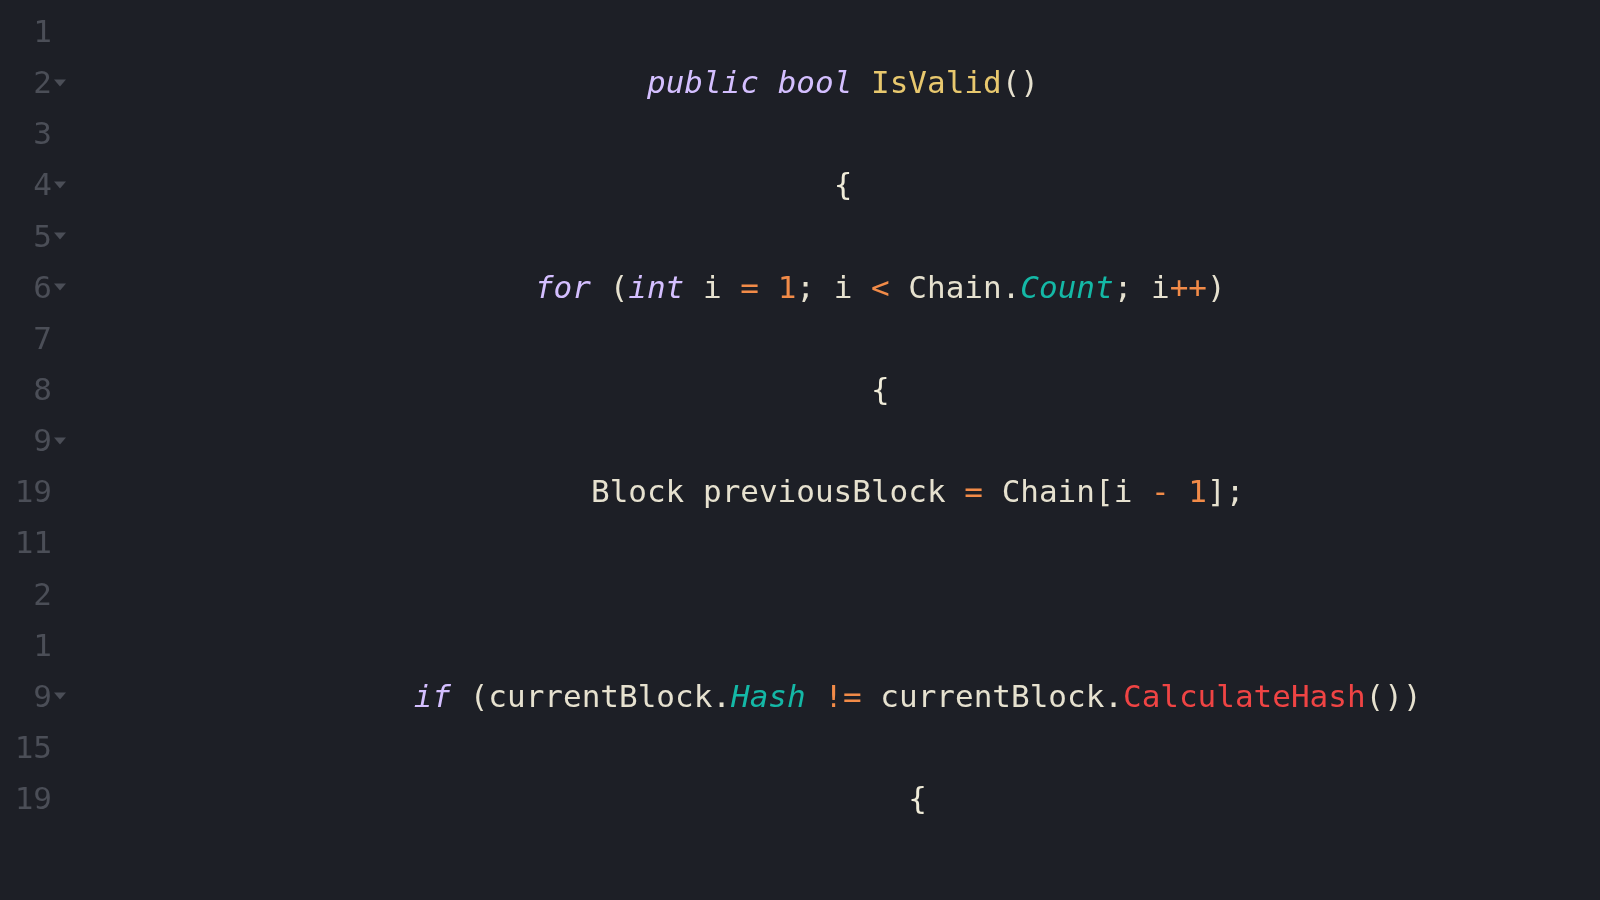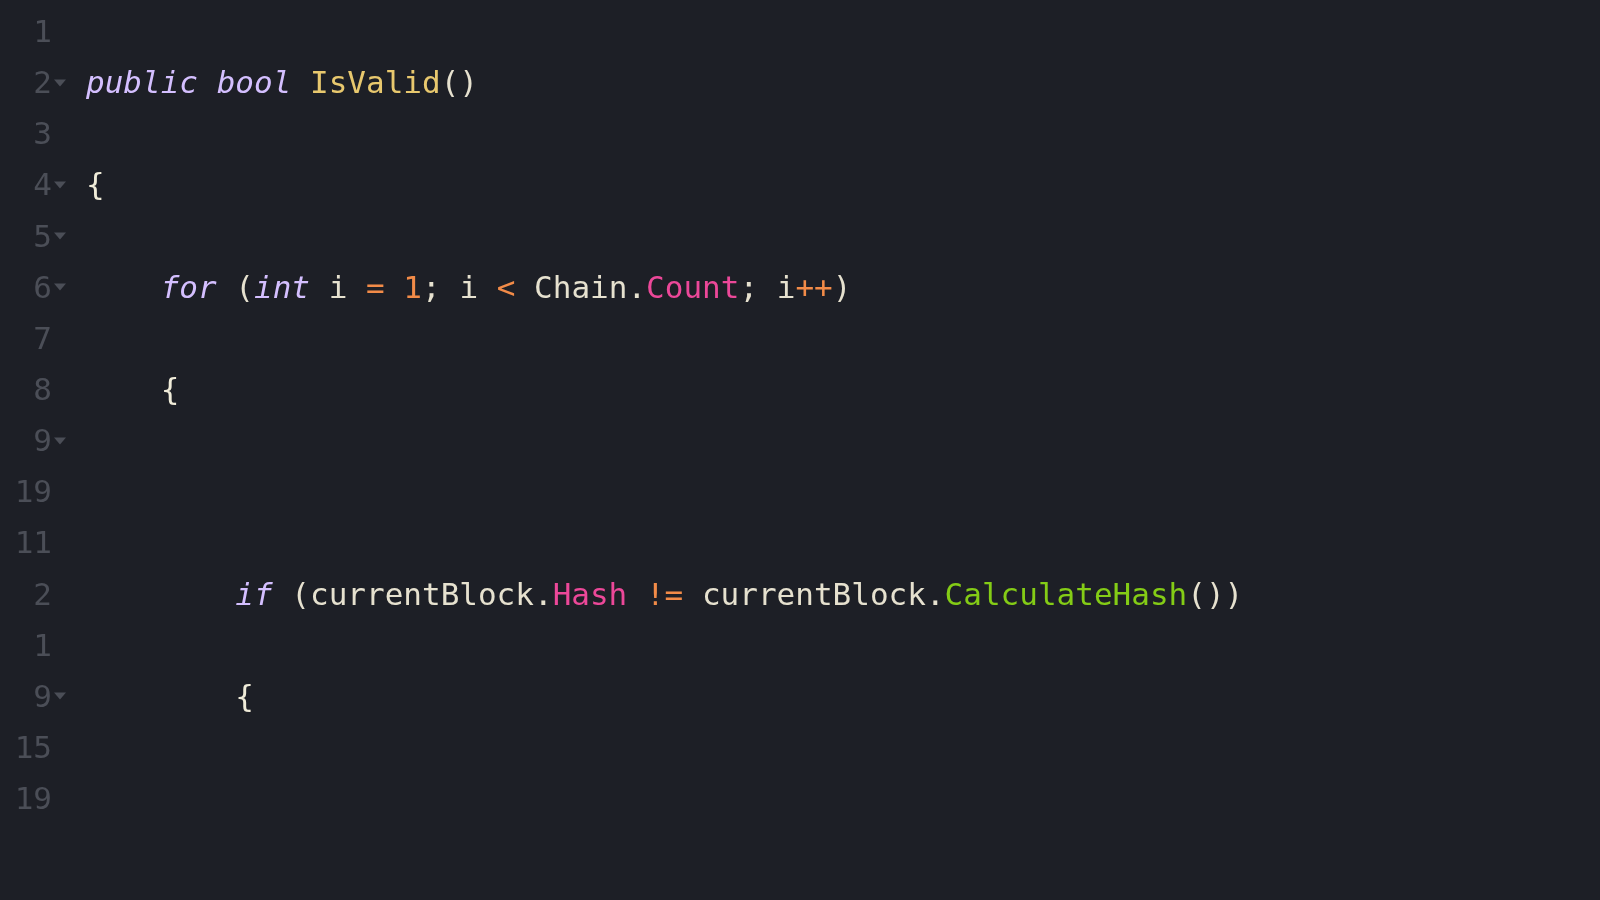--- a/index.html
+++ b/index.html
@@ -46,31 +46,32 @@
     }
     .code {
       flex: 1;
       padding-left: 22px;
       white-space: pre;
       color: #e6e1cf;
     }
     .code-line {
       height: 51.15px;
       line-height: 51.15px;
+      text-align: center;
     }
     .kw { color: #d4bfff; font-style: italic; }
     .type { color: #d4bfff; font-style: italic; }
     .fn { color: #e8c86e; }
     .punc { color: #e6e1cf; }
     .brace { color: #f0ecd9; font-weight: 500; }
     .var { color: #e6e1cf; }
     .num { color: #f28b48; }
     .op { color: #f28b48; }
-    .prop { color: #ec4899; }
-    .method { color: #84cc16; }
+    .prop { color: #14b8a6; font-style: italic; }
+    .method { color: #ef4444; }
     .paren { color: #e6e1cf; }
     .bracket { color: #e6e1cf; }
   </style>
 </head>
 <body>
 
 <div class="editor">
   <div class="gutter">
     <div class="gutter-line"><span>1</span></div>
     <div class="gutter-line"><span>2</span><span class="fold-marker"></span></div>
@@ -88,20 +89,21 @@
     <div class="gutter-line"><span>9</span><span class="fold-marker"></span></div>
     <div class="gutter-line"><span>15</span></div>
     <div class="gutter-line"><span>19</span></div>
   </div>
 
   <div class="code">
 <div class="code-line"><span class="kw">public</span> <span class="type">bool</span> <span class="fn">IsValid</span><span class="paren">(</span><span class="paren">)</span></div>
 <div class="code-line"><span class="brace">{</span></div>
 <div class="code-line">    <span class="kw">for</span> <span class="paren">(</span><span class="type">int</span> <span class="var">i</span> <span class="op">=</span> <span class="num">1</span><span class="punc">;</span> <span class="var">i</span> <span class="op">&lt;</span> <span class="var">Chain</span><span class="punc">.</span><span class="prop">Count</span><span class="punc">;</span> <span class="var">i</span><span class="op">++</span><span class="paren">)</span></div>
 <div class="code-line">    <span class="brace">{</span></div>
+<div class="code-line">        <span class="var">Block</span> <span class="var">previousBlock</span> <span class="op">=</span> <span class="var">Chain</span><span class="bracket">[</span><span class="var">i</span> <span class="op">-</span> <span class="num">1</span><span class="bracket">]</span><span class="punc">;</span></div>
 <div class="code-line"></div>
 <div class="code-line">        <span class="kw">if</span> <span class="paren">(</span><span class="var">currentBlock</span><span class="punc">.</span><span class="prop">Hash</span> <span class="op">!=</span> <span class="var">currentBlock</span><span class="punc">.</span><span class="method">CalculateHash</span><span class="paren">(</span><span class="paren">)</span><span class="paren">)</span></div>
 <div class="code-line">        <span class="brace">{</span></div>
 
 
 
 
 
 
 

